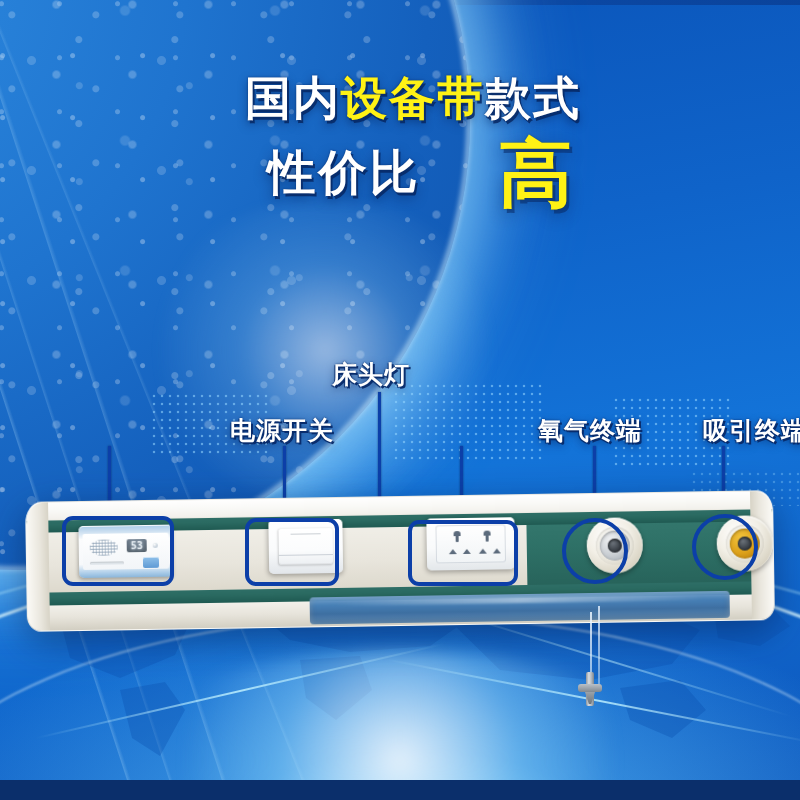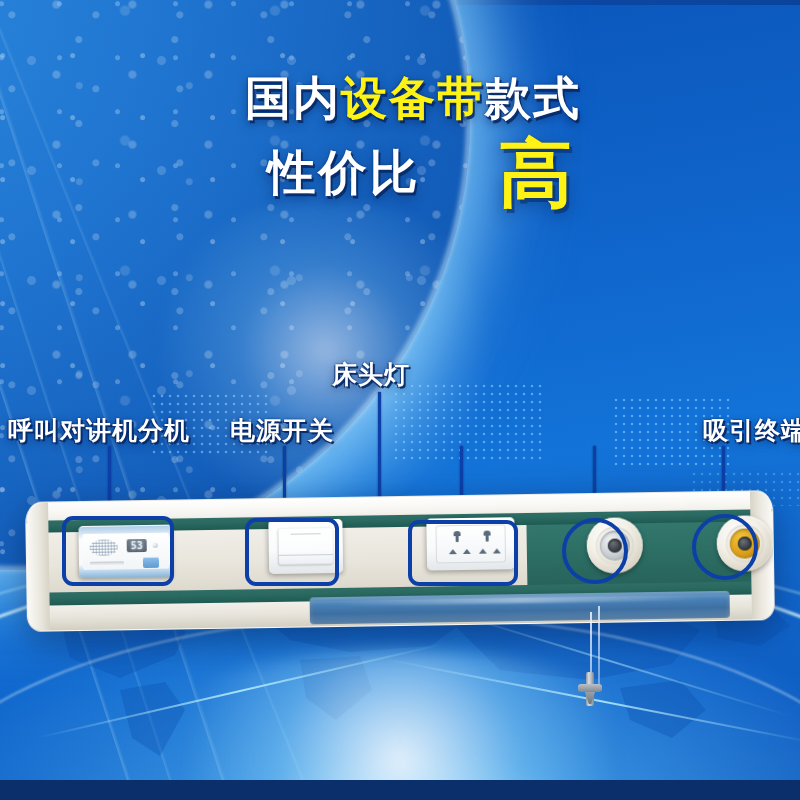--- a/index.html
+++ b/index.html
@@ -510,23 +510,23 @@
   <div class="headline-wrap">
     <div class="headline-1">
       <span>国内</span><span class="hl-y">设备带</span><span>款式</span>
     </div>
     <div class="headline-2">
       <span class="h2-white">性价比</span>
       <span class="h2-yellow">高</span>
     </div>
   </div>
 
-  <div class="label" style="left:8px;  top:414px;">呼叫对讲机分机</div>
   <div class="label" style="left:332px; top:358px;">床头灯</div>
   <div class="label" style="left:230px; top:414px;">电源开关</div>
+  <div class="label" style="left:538px; top:414px;">氧气终端</div>
   <div class="label" style="left:703px; top:414px;">吸引终端</div>
 
   <div class="leader" style="left:108px; top:446px; height:80px;"></div>
   <div class="leader" style="left:283px; top:446px; height:78px;"></div>
   <div class="leader" style="left:378px; top:392px; height:216px;"></div>
   <div class="leader" style="left:460px; top:446px; height:74px;"></div>
   <div class="leader" style="left:593px; top:446px; height:70px;"></div>
   <div class="leader" style="left:722px; top:446px; height:66px;"></div>
 
   <div class="panel">

